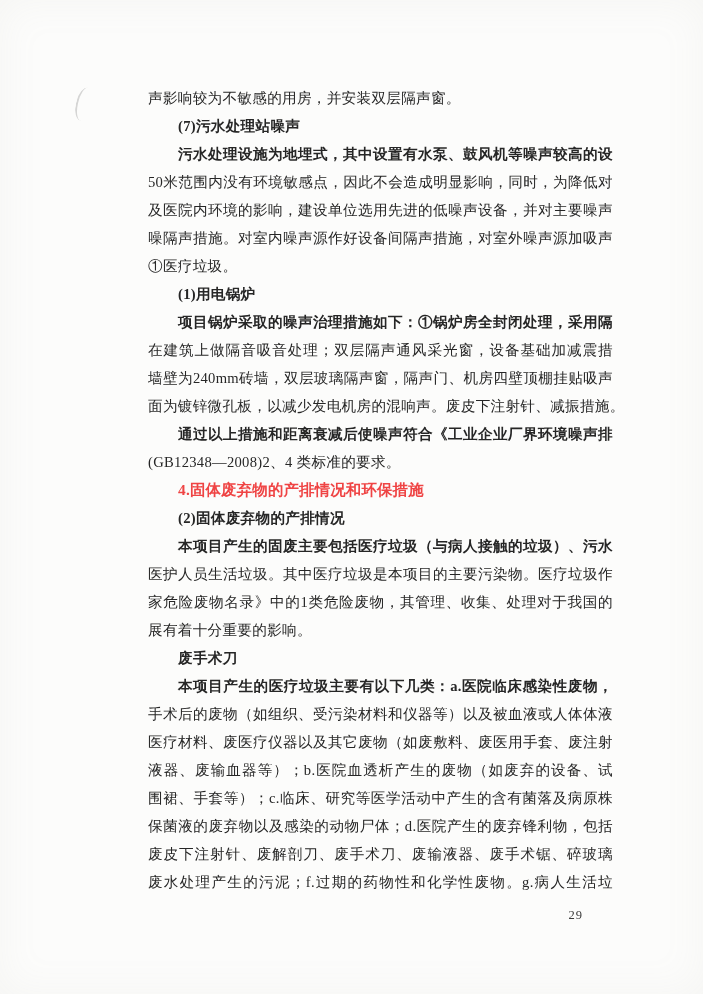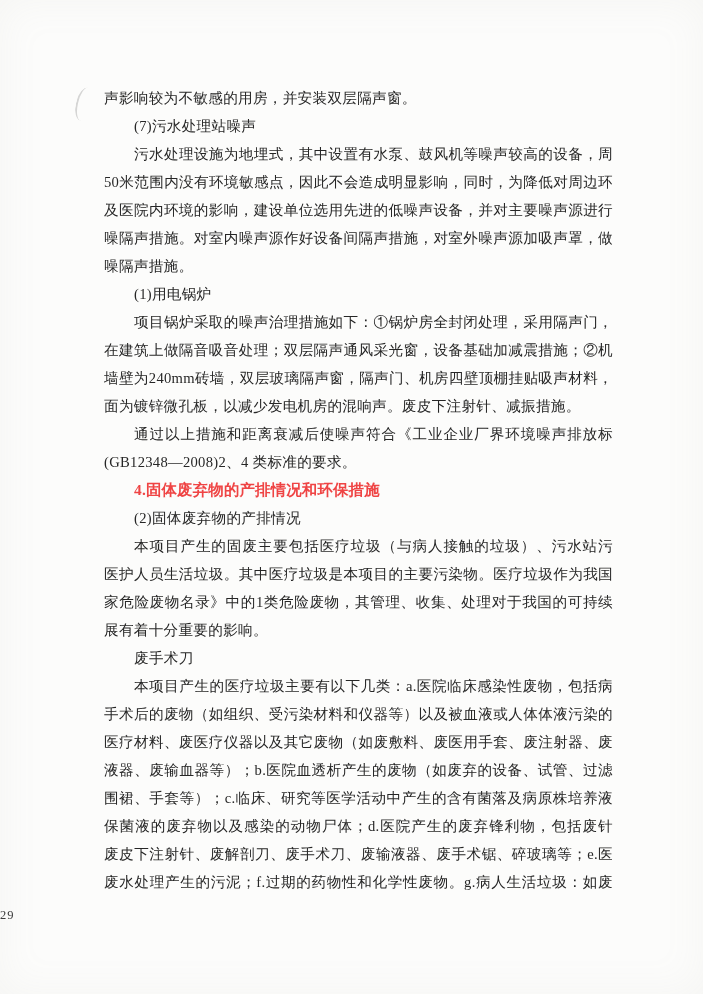--- a/index.html
+++ b/index.html
@@ -26,41 +26,42 @@
     left:104px;top:84px;
     width:509px;
   }
   .line{
     height:28px;
     line-height:28px;
     font-size:14.6px;
     letter-spacing:0.3px;
     white-space:nowrap;
     color:var(--ink);
+    margin-left:44px;
   }
-  .line.indent{padding-left:30px;}
+  .line.indent{padding-left:30px;font-weight:bold;}
   .line.justify{
     white-space:normal;
     overflow:hidden;
     max-height:28px;
     text-align:justify;
     text-align-last:justify;
     text-justify:inter-character;
   }
   .line.bold{
     font-weight:bold;
     font-size:15.4px;
     letter-spacing:0.2px;
     color:#ef4444;
   }
   .footer{
     position:absolute;
     left:0;top:905px;
     width:583px;
-    text-align:left;
+    text-align:right;
   }
   .page-number{
     font-size:12.5px;
     letter-spacing:1px;
     color:var(--footer-ink);
   }
   .scan-artifact{
     position:absolute;
     left:76px;top:87px;
     width:13px;height:34px;
@@ -74,21 +75,21 @@
 
 <div class="page">
   <div class="scan-artifact"></div>
   <div class="text-block">
       <div class="line">声影响较为不敏感的用房，并安装双层隔声窗。</div>
       <div class="line indent">(7)污水处理站噪声</div>
       <div class="line indent justify">污水处理设施为地埋式，其中设置有水泵、鼓风机等噪声较高的设备，周边</div>
       <div class="line justify">50米范围内没有环境敏感点，因此不会造成明显影响，同时，为降低对周边环境</div>
       <div class="line justify">及医院内环境的影响，建设单位选用先进的低噪声设备，并对主要噪声源进行防</div>
       <div class="line justify">噪隔声措施。对室内噪声源作好设备间隔声措施，对室外噪声源加吸声罩，做防</div>
-      <div class="line">噪隔声措施。</div>
+      <div class="line">①医疗垃圾。</div>
       <div class="line indent">(1)用电锅炉</div>
       <div class="line indent justify">项目锅炉采取的噪声治理措施如下：①锅炉房全封闭处理，采用隔声门，并</div>
       <div class="line justify">在建筑上做隔音吸音处理；双层隔声通风采光窗，设备基础加减震措施；②机房，</div>
       <div class="line justify">墙壁为240mm砖墙，双层玻璃隔声窗，隔声门、机房四壁顶棚挂贴吸声材料，护</div>
       <div class="line">面为镀锌微孔板，以减少发电机房的混响声。废皮下注射针、减振措施。</div>
       <div class="line indent justify">通过以上措施和距离衰减后使噪声符合《工业企业厂界环境噪声排放标准》</div>
       <div class="line">(GB12348—2008)2、4 类标准的要求。</div>
       <div class="line indent bold">4.固体废弃物的产排情况和环保措施</div>
       <div class="line indent">(2)固体废弃物的产排情况</div>
       <div class="line indent justify">本项目产生的固废主要包括医疗垃圾（与病人接触的垃圾）、污水站污泥、</div>

